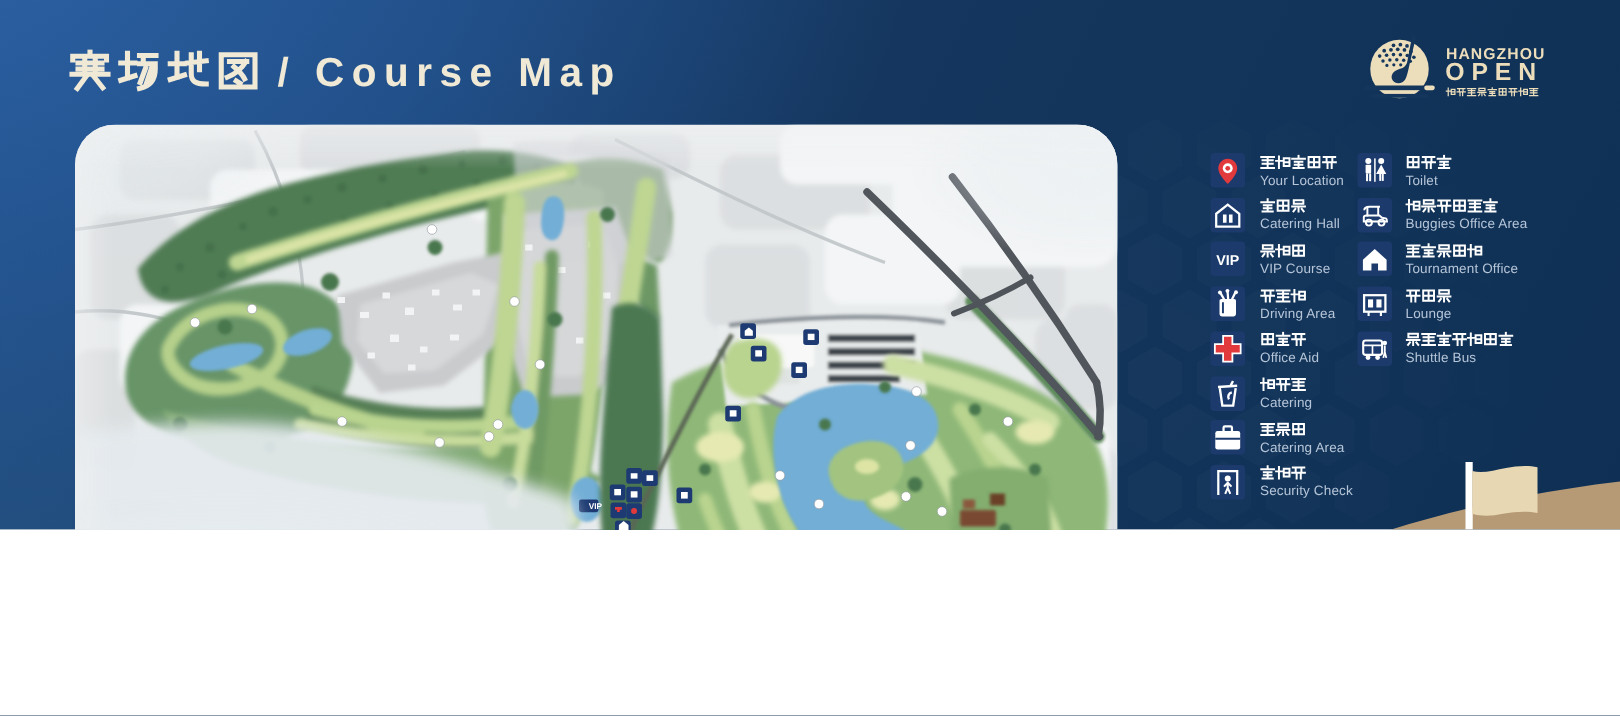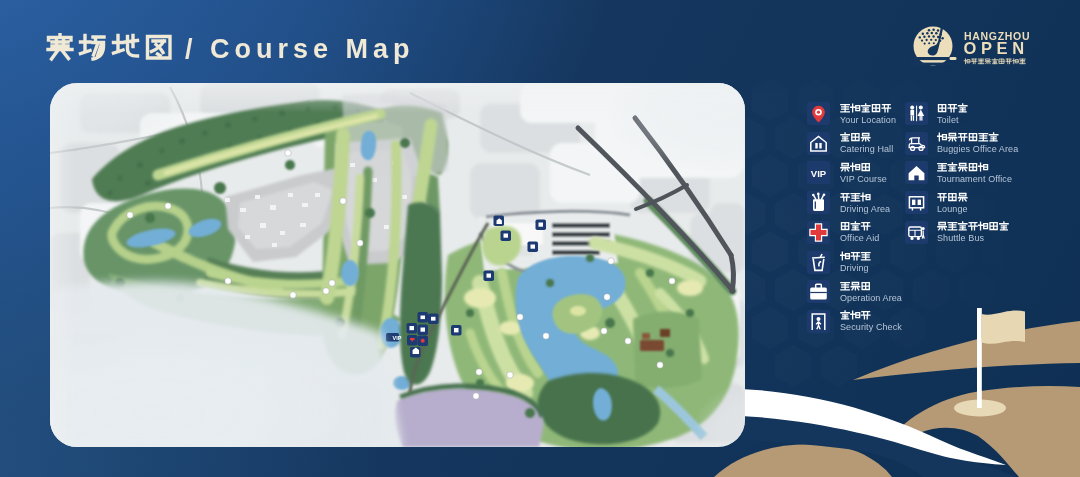--- a/index.html
+++ b/index.html
@@ -1,16 +1,16 @@
 <!DOCTYPE html>
 <html><head>
 <meta charset="utf-8">
 <style>
   html,body{margin:0;padding:0}
-  .stage{position:relative;width:1080px;height:477px;overflow:hidden;
+  .stage{position:relative;width:1080px;height:353px;overflow:hidden;
     background:#14365c;font-family:"Liberation Sans",sans-serif}
   .bgA{position:absolute;inset:0;
     background:
       radial-gradient(620px 520px at -40px 470px, rgba(43,90,140,.55), rgba(43,90,140,0) 70%),
       radial-gradient(1000px 760px at -80px -100px, #2e64a8 0%, rgba(40,92,160,.6) 40%, rgba(40,92,160,0) 70%),
       linear-gradient(118deg,#1d4878 0%,#15375f 45%,#0f3054 100%);}
   .abs{position:absolute}
 </style>
 </head>
 <body>
@@ -594,33 +594,33 @@
           <path d="M5,7 L17.8,6.2"></path>
           <path d="M13.2,6.6 L15,3"></path>
           <path d="M14.2,10.6 C12,11.2 11.2,13.4 12.3,15.3"></path>
         </g>
       </svg></div>
   <svg class="zh" style="left:840px;top:251px" width="34" height="12" stroke="#fff">
       <use href="#g3" transform="scale(0.425)"></use>
       <use href="#g5" transform="translate(10.3,0) scale(0.425)"></use>
       <use href="#g1" transform="translate(20.6,0) scale(0.425)"></use>
     </svg>
-  <div class="en" style="left:840px;top:263px">Driving</div>
+  <div class="en" style="left:840px;top:263px">Catering</div>
 
   <div class="ic" style="left:807px;top:280.2px"><svg width="23" height="23">
         <rect x="8.7" y="4.2" width="5.6" height="4.6" rx="0.9" fill="none" stroke="#fff" stroke-width="1.5"></rect>
         <rect x="3.2" y="7.4" width="16.6" height="12.2" rx="1.5" fill="#fff"></rect>
         <path d="M3.2,12.5 H19.8" stroke="#1c3a6c" stroke-width="1.2"></path>
       </svg></div>
   <svg class="zh" style="left:840px;top:280.7px" width="34" height="12" stroke="#fff">
       <use href="#g1" transform="scale(0.425)"></use>
       <use href="#g6" transform="translate(10.3,0) scale(0.425)"></use>
       <use href="#g2" transform="translate(20.6,0) scale(0.425)"></use>
     </svg>
-  <div class="en" style="left:840px;top:292.7px">Operation Area</div>
+  <div class="en" style="left:840px;top:292.7px">Catering Area</div>
 
   <div class="ic" style="left:807px;top:309.9px"><svg width="23" height="23">
         <path d="M5.2,20 V4 H17.8 V20" fill="none" stroke="#fff" stroke-width="1.5"></path>
         <circle cx="11.5" cy="9" r="2" fill="#fff"></circle>
         <path d="M11.5,11.2 V15.2 M11.5,11.8 L9,14.4 M11.5,11.8 L14,14.4 M11.5,15.2 L9.8,19.2 M11.5,15.2 L13.2,19.2" stroke="#fff" stroke-width="1.35" fill="none"></path>
       </svg></div>
   <svg class="zh" style="left:840px;top:310.4px" width="34" height="12" stroke="#fff">
       <use href="#g4" transform="scale(0.425)"></use>
       <use href="#g3" transform="translate(10.3,0) scale(0.425)"></use>
       <use href="#g5" transform="translate(20.6,0) scale(0.425)"></use>

